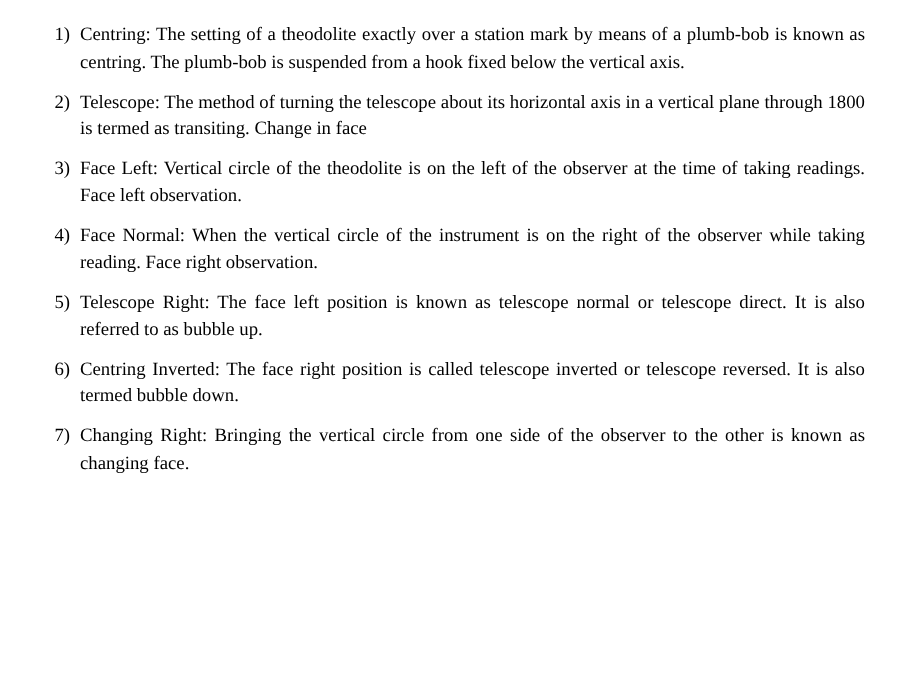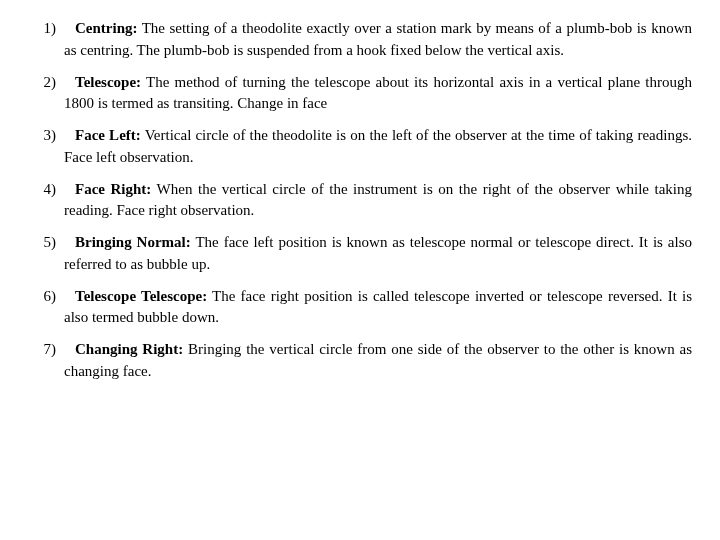--- a/index.html
+++ b/index.html
@@ -36,49 +36,48 @@
       padding-right: 8px;
       flex-shrink: 0;
     }
 
     .item-text {
       flex: 1;
       text-align: justify;
     }
 
     .item-text b {
-      font-weight: bold;
-      margin-left: 11px;
+      font-weight: normal;
     }
   </style>
 </head>
 <body>
 
 <div class="content">
 <div class="list-item">
       <span class="item-number">1)</span>
       <div class="item-text"><b>Centring:</b> The setting of a theodolite exactly over a station mark by means of a plumb-bob is known as centring. The plumb-bob is suspended from a hook fixed below the vertical axis.</div>
     </div>
     <div class="list-item">
       <span class="item-number">2)</span>
       <div class="item-text"><b>Telescope:</b> The method of turning the telescope about its horizontal axis in a vertical plane through 1800 is termed as transiting. Change in face</div>
     </div>
     <div class="list-item">
       <span class="item-number">3)</span>
       <div class="item-text"><b>Face Left:</b> Vertical circle of the theodolite is on the left of the observer at the time of taking readings. Face left observation.</div>
     </div>
     <div class="list-item">
       <span class="item-number">4)</span>
-      <div class="item-text"><b>Face Right:</b> When the vertical circle of the instrument is on the right of the observer while taking reading. Face right observation.</div>
+      <div class="item-text"><b>Face Normal:</b> When the vertical circle of the instrument is on the right of the observer while taking reading. Face right observation.</div>
     </div>
     <div class="list-item">
       <span class="item-number">5)</span>
-      <div class="item-text"><b>Bringing Normal:</b> The face left position is known as telescope normal or telescope direct. It is also referred to as bubble up.</div>
+      <div class="item-text"><b>Telescope Right:</b> The face left position is known as telescope normal or telescope direct. It is also referred to as bubble up.</div>
     </div>
     <div class="list-item">
       <span class="item-number">6)</span>
-      <div class="item-text"><b>Telescope Telescope:</b> The face right position is called telescope inverted or telescope reversed. It is also termed bubble down.</div>
+      <div class="item-text"><b>Centring Inverted:</b> The face right position is called telescope inverted or telescope reversed. It is also termed bubble down.</div>
     </div>
     <div class="list-item">
       <span class="item-number">7)</span>
       <div class="item-text"><b>Changing Right:</b> Bringing the vertical circle from one side of the observer to the other is known as changing face.</div>
     </div>
   </div>
 
 </body></html>

